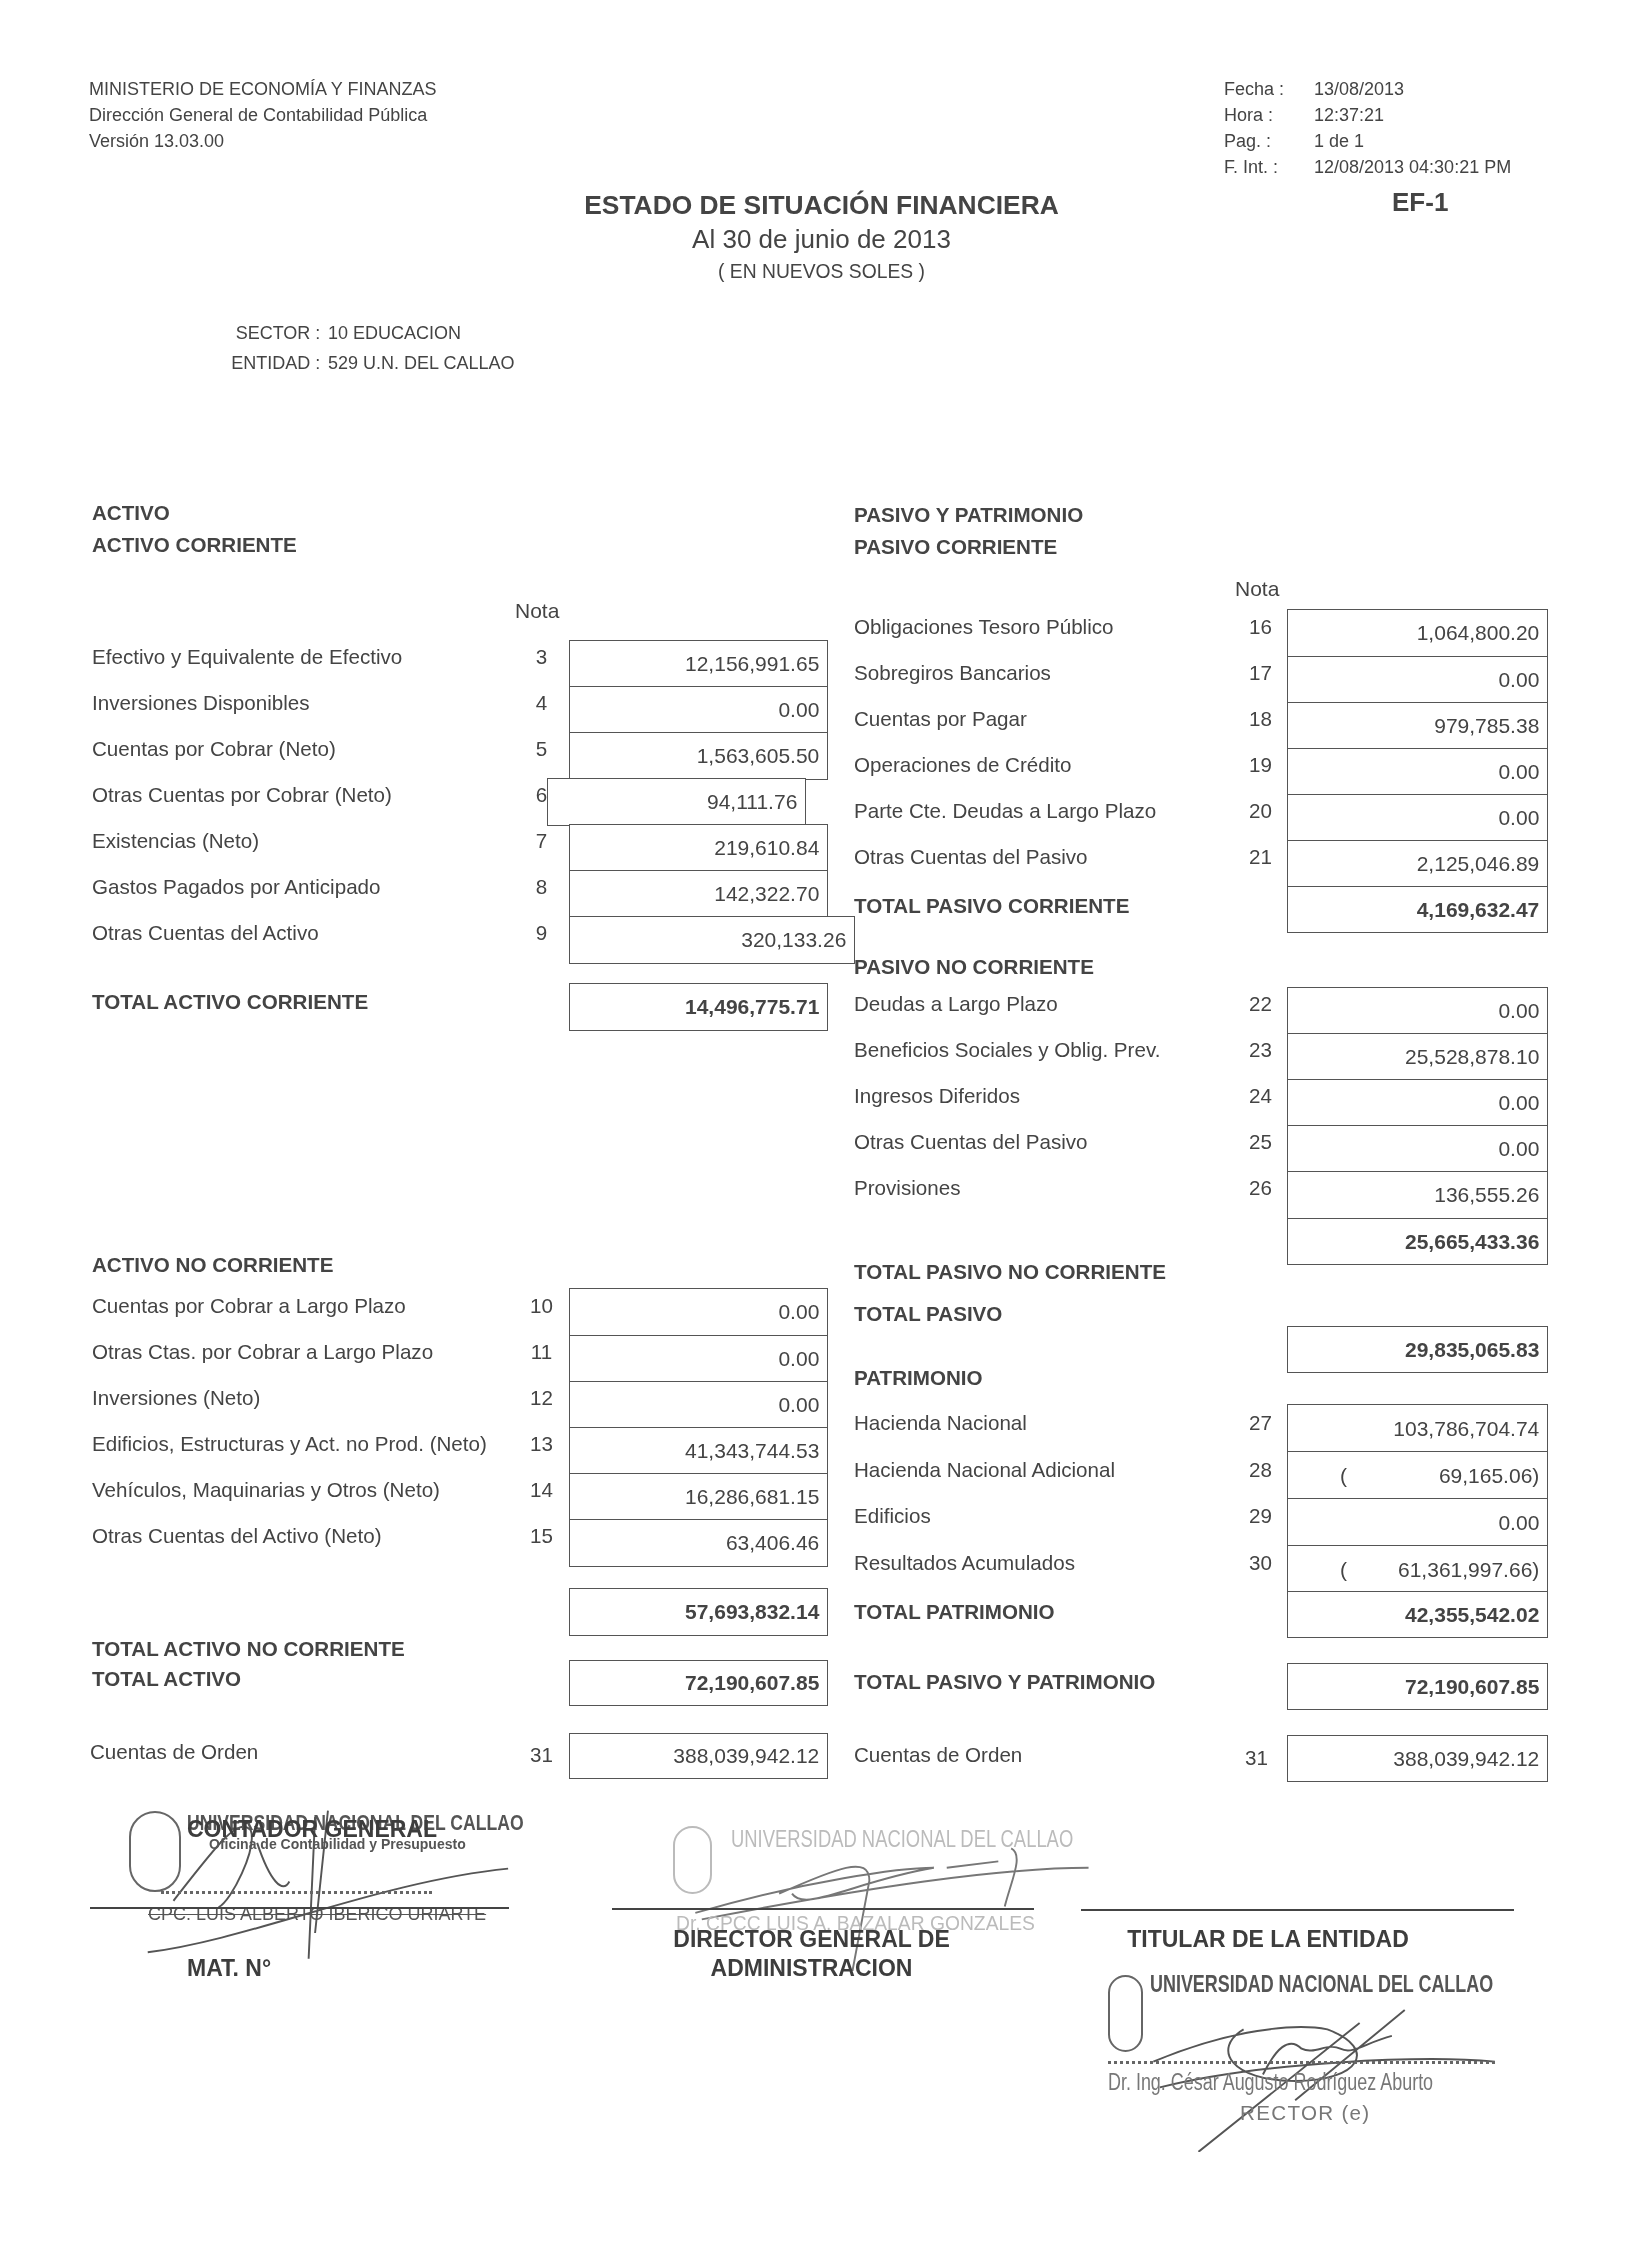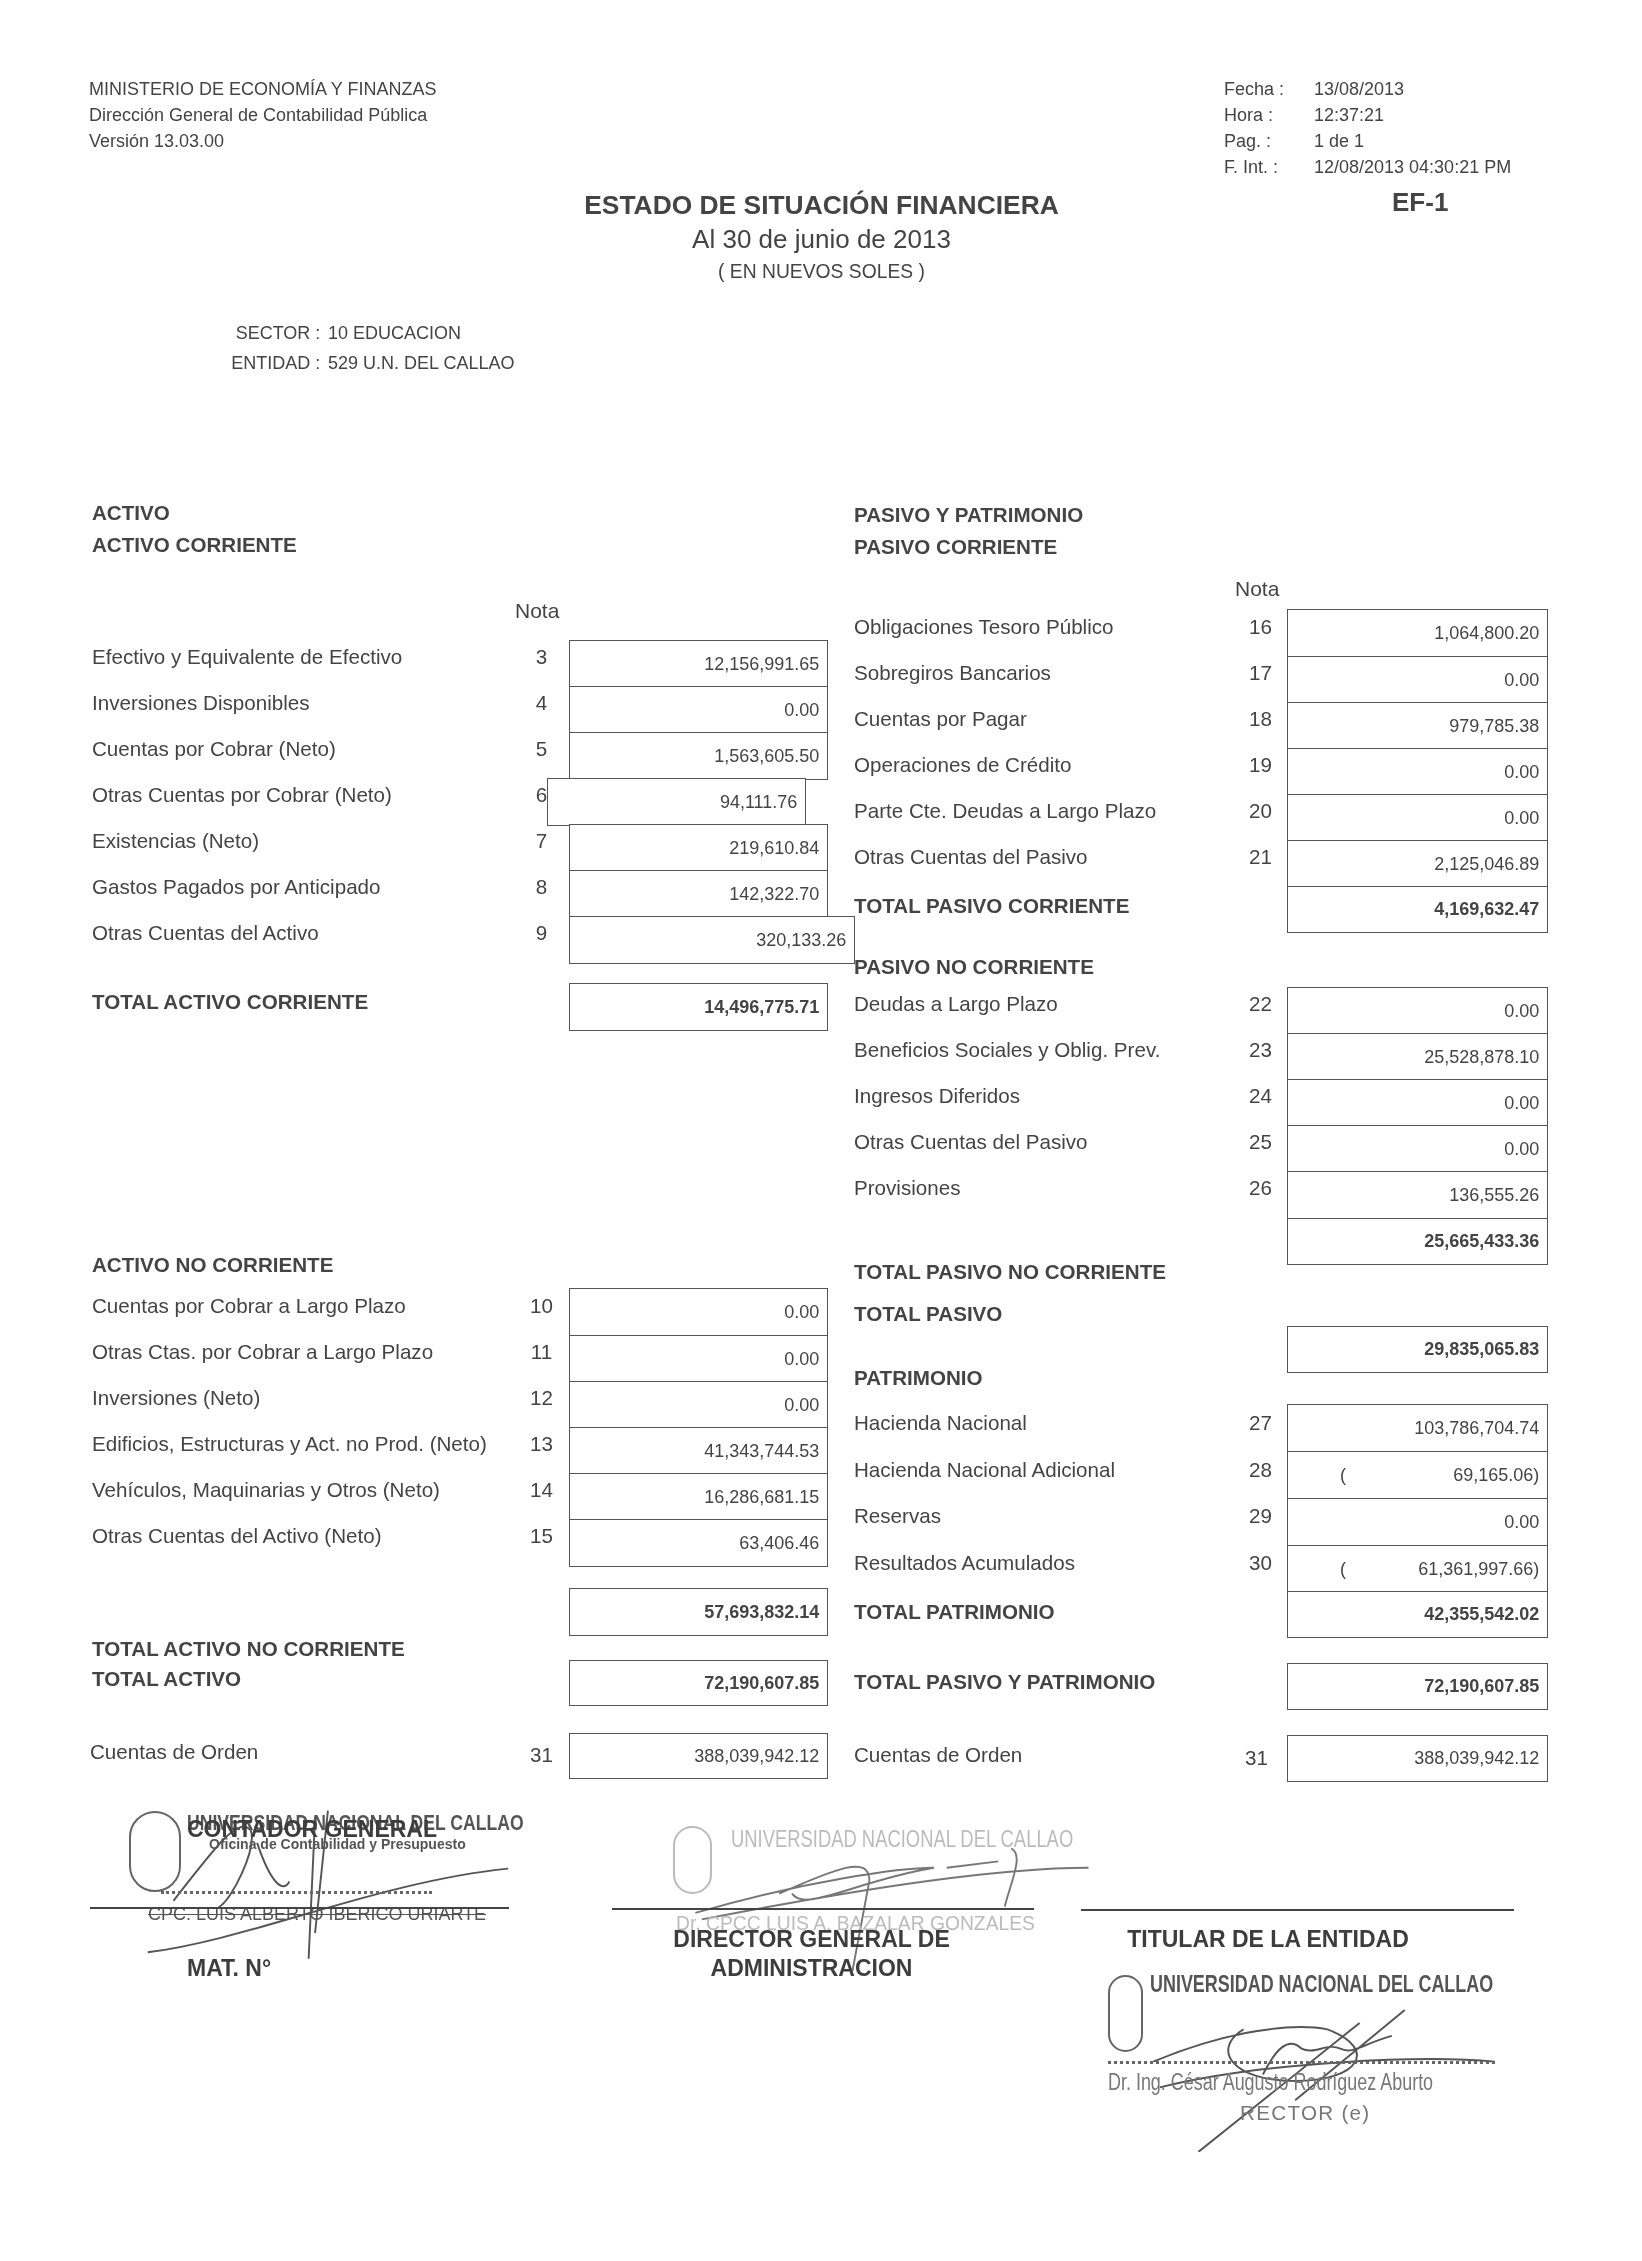--- a/index.html
+++ b/index.html
@@ -16,21 +16,21 @@
   .title-block .t2 { font-size: 26px; line-height: 33px; }
   .title-block .t3 { font-size: 19.3px; line-height: 31px; }
   .sector { left: 196px; top: 318px; font-size: 18px; line-height: 30px; color: #444; }
   .sector .row { display: flex; }
   .sector .k { width: 132px; text-align: right; padding-right: 7.7px; }
   .sec-head { font-size: 20.6px; font-weight: bold; color: #444; }
   .row-label { font-size: 20.6px; color: #444; white-space: nowrap; }
   .row-label.bold { font-weight: bold; }
   .nota { font-size: 20.6px; color: #444; text-align: center; width: 39px; }
   .nota-hdr { font-size: 21px; color: #444; }
-  .box { border: 1.9px solid #555; background: #fff; font-size: 18px; color: #444; text-align: right; padding-right: 7.7px; display: flex; align-items: center; justify-content: flex-end; }
+  .box { border: 1.9px solid #555; background: #fff; font-size: 21px; color: #444; text-align: right; padding-right: 7.7px; display: flex; align-items: center; justify-content: flex-end; }
   .box.bold { font-weight: bold; }
   .box.neg { justify-content: space-between; padding-left: 52px; }
   .sigline { height: 1.9px; background: #444; }
   .sig-title { font-size: 23px; font-weight: bold; color: #3d3d3d; text-align: center; line-height: 30px; }
   .stamp { color: #555; font-weight: bold; }
   .seal { border: 2.6px solid #666; border-radius: 50%; }
   .faint { color: #bbb; }
   .dots { border-top: 3.9px dotted #666; }
 </style>
 </head>
@@ -252,21 +252,21 @@
     </div>
     <div>
       <div class="abs row-label" style="left: 854px; top: 1458px;">Hacienda Nacional Adicional</div>
       <div class="abs nota" style="left: 1241px; top: 1458px;">28</div>
       <div class="abs box neg" style="left: 1287px; top: 1451px; width: 261px; height: 49px;">
         <span>(</span>
         <span>69,165.06)</span>
       </div>
     </div>
     <div>
-      <div class="abs row-label" style="left: 854px; top: 1504px;">Reservas</div>
+      <div class="abs row-label" style="left: 854px; top: 1504px;">Edificios</div>
       <div class="abs nota" style="left: 1241px; top: 1504px;">29</div>
       <div class="abs box" style="left: 1287px; top: 1498px; width: 261px; height: 49px;">0.00</div>
     </div>
     <div>
       <div class="abs row-label" style="left: 854px; top: 1551px;">Resultados Acumulados</div>
       <div class="abs nota" style="left: 1241px; top: 1551px;">30</div>
       <div class="abs box neg" style="left: 1287px; top: 1545px; width: 261px; height: 49px;">
         <span>(</span>
         <span>61,361,997.66)</span>
       </div>

